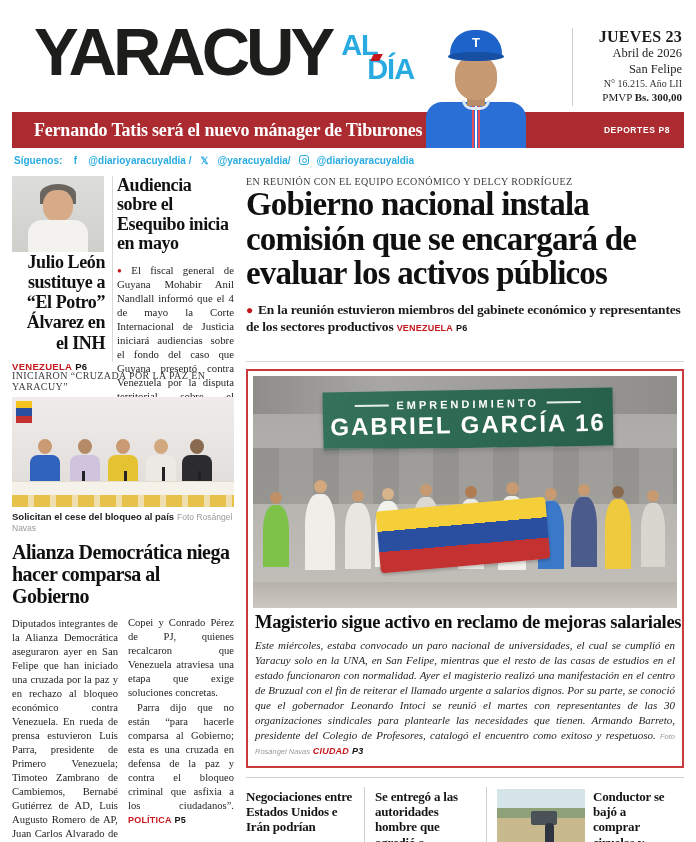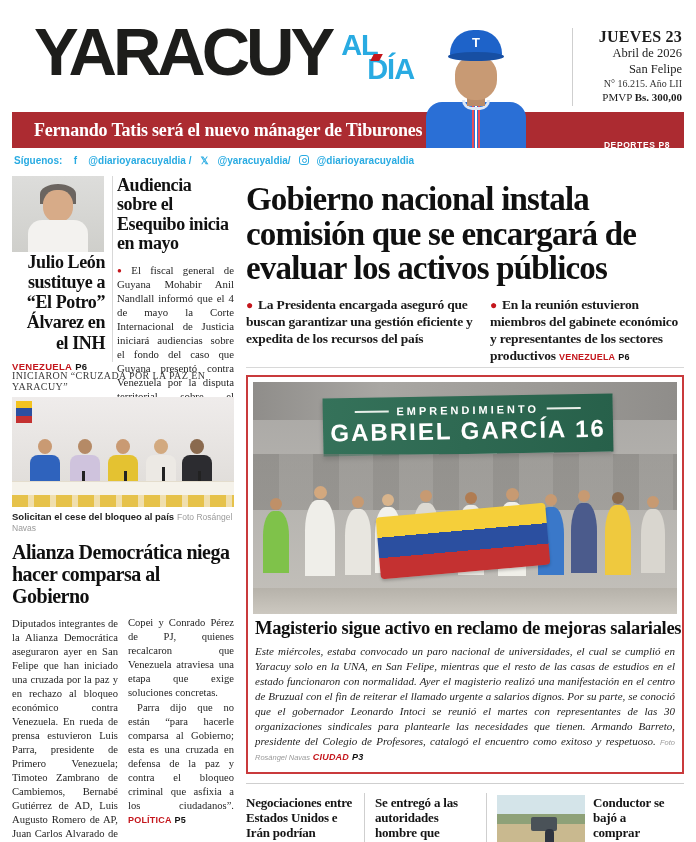--- a/index.html
+++ b/index.html
@@ -28,21 +28,21 @@
   .mg-capletter { position:absolute; top:5px; left:0; width:100%; text-align:center; color:#fff; font-family:"Liberation Sans",sans-serif; font-weight:700; font-size:13px; }
   .mg-face { position:absolute; top:26px; left:31px; width:42px; height:44px; background:#c89a74; border-radius:42% 42% 46% 46%; }
   .mg-neck { position:absolute; top:66px; left:43px; width:18px; height:10px; background:#b98c69; }
   .mg-jersey { position:absolute; top:72px; left:2px; width:100px; height:46px; background:#2a6fd6; border-radius:16px 16px 0 0; }
   .mg-jersey:before { content:""; position:absolute; left:46px; top:0; width:8px; height:46px; background:linear-gradient(#fff,#fff) center/2px 100% no-repeat, linear-gradient(#e64c5a,#e64c5a) left/2px 100% no-repeat, linear-gradient(#e64c5a,#e64c5a) right/2px 100% no-repeat; }
   .mg-collar { position:absolute; top:70px; left:38px; width:28px; height:10px; border:3px solid #dfe8f5; border-top:none; border-radius:0 0 16px 16px; }
 
   
   .banner { position:relative; margin:0 12px; height:36px; background:#ac2b31; display:flex; align-items:center; z-index:1; }
   .banner-headline { color:#fff; font-weight:700; font-size:18px; letter-spacing:-0.2px; padding-left:22px; }
-  .banner-tag { position:absolute; right:14px; top:28px; color:#fff; font-family:"Liberation Sans",sans-serif; font-weight:700; font-size:8.5px; letter-spacing:0.6px; }
+  .banner-tag { position:absolute; right:14px; top:13px; color:#fff; font-family:"Liberation Sans",sans-serif; font-weight:700; font-size:8.5px; letter-spacing:0.6px; }
 
   
   .social { display:flex; align-items:center; gap:7px; padding:6px 12px 4px 14px; font-family:"Liberation Sans",sans-serif; font-weight:700; font-size:10px; color:#29abe2; }
   .social .icon { display:inline-flex; align-items:center; justify-content:center; width:12px; height:12px; font-size:10px; }
   .ig-box { width:10px; height:10px; border:1.5px solid #29abe2; border-radius:3px; position:relative; }
   .ig-box:after { content:""; position:absolute; top:2px; left:2px; width:3px; height:3px; border:1.2px solid #29abe2; border-radius:50%; }
 
   
   .content { display:flex; gap:12px; margin:6px 12px 0 12px; }
   .col-left { width:222px; flex:none; }
@@ -61,21 +61,21 @@
   .tag-red { color:#c4161c; }
   .tag-page { color:#111; margin-left:3px; }
   .h-colB { font-weight:700; font-size:18px; line-height:1.08; letter-spacing:-0.4px; color:#111; }
   .body-sm { font-size:10.8px; line-height:1.3; text-align:justify; margin-top:9px; color:#1e1e1e; }
   .body-sm .dot:before { content:"●"; color:#c4161c; font-size:8px; margin-right:3px; position:relative; top:-1px; }
   .inline-tag { font-family:"Liberation Sans",sans-serif; font-size:9px; font-weight:700; letter-spacing:0.2px; }
 
   
   .main-story { border-bottom:1px solid #d8d8d8; padding-bottom:10px; height:186px; }
   .kicker { font-size:10px; letter-spacing:0.4px; color:#3a3a3a; }
-  .h-main { font-weight:700; font-size:33px; line-height:1.05; letter-spacing:-0.8px; color:#101010; margin-top:6px; }
+  .h-main { font-weight:700; font-size:33px; line-height:1.05; letter-spacing:-0.8px; color:#101010; }
   .deck-row { display:flex; gap:14px; margin-top:10px; }
   .deck { font-weight:700; font-size:13.5px; line-height:1.26; letter-spacing:-0.2px; color:#1a1a1a; }
   .deck .bigdot:before { content:"●"; color:#c4161c; font-size:12px; margin-right:5px; }
   .deck1 { width:230px; flex:none; }
   .deck2 { flex:1; }
 
   
   .mid-left { margin-top:8px; }
   .press-photo { width:222px; height:110px; position:relative; background:linear-gradient(#efeceb, #dddad6); overflow:hidden; margin-top:5px; }
   .pp-flag { position:absolute; top:4px; left:4px; width:16px; height:22px; background:linear-gradient(#f3c320 33%, #2b4fa0 33%, #2b4fa0 66%, #c43131 66%); }
@@ -243,23 +243,23 @@
           <p><span>Parra dijo que no están “para hacerle comparsa al Gobierno; esta es una cruzada en defensa de la paz y contra el bloqueo criminal que asfixia a los ciudadanos”.</span>
              <span class="inline-tag tag-red">POLÍTICA</span><span class="inline-tag tag-page">P5</span></p>
         </div>
       </div>
 
     </div>
 
     <div class="col-right">
 
       <div class="main-story">
+        <div class="kicker">EN REUNIÓN CON EL EQUIPO ECONÓMICO Y DELCY RODRÍGUEZ</div>
         <div class="h-main">Gobierno nacional instala comisión que se encargará de evaluar los activos públicos</div>
         <div class="deck-row">
-          <div class="deck deck1"><span class="bigdot"></span><span>La Presidenta encargada aseguró que buscan  garantizar una gestión eficiente y expedita de los recursos del país</span></div>
           <div class="deck deck2"><span class="bigdot"></span><span>En la reunión estuvieron miembros del gabinete económico y representantes de los sectores productivos</span>
             <span class="inline-tag tag-red">VENEZUELA</span><span class="inline-tag tag-page">P6</span>
           </div>
         </div>
       </div>
 
       <div class="redbox">
         <div class="crowd-photo">
           <div class="wall-top"></div>
           <div class="sign">

